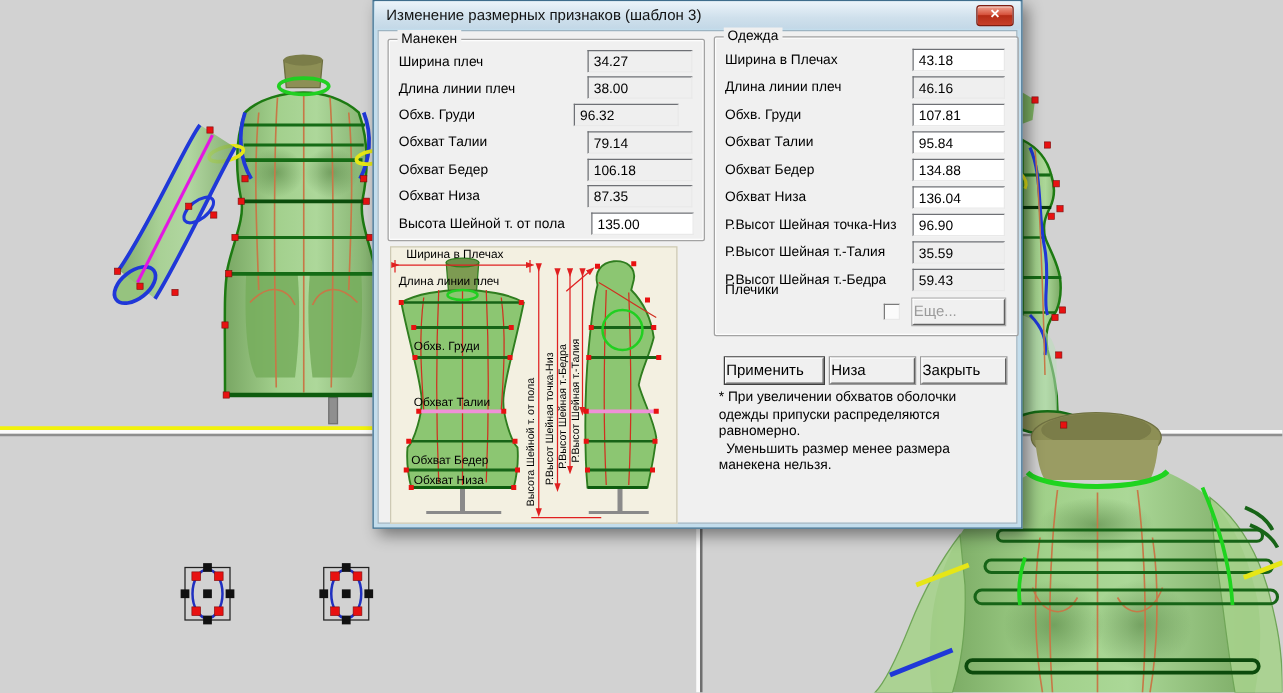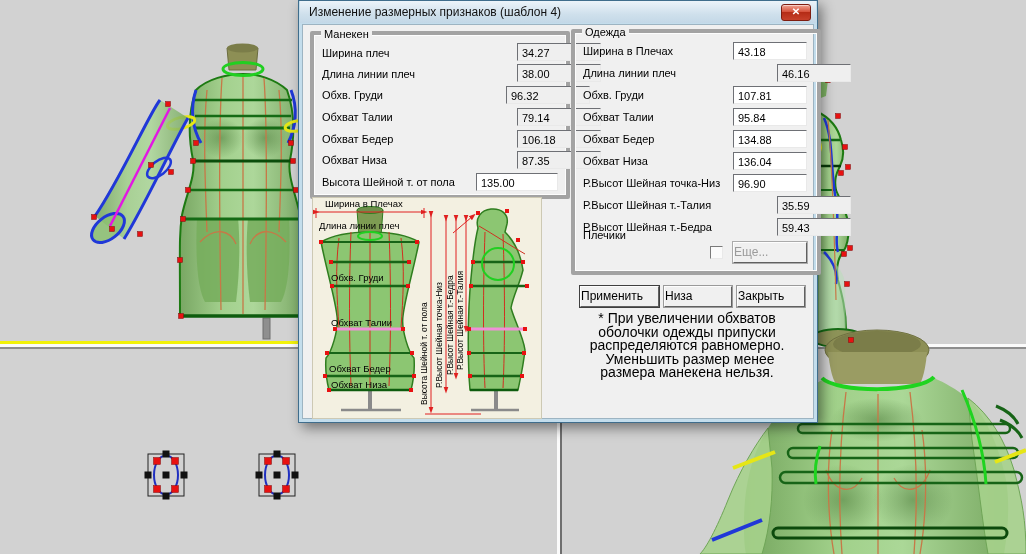--- a/index.html
+++ b/index.html
@@ -29,49 +29,49 @@
     background:linear-gradient(#f0a492,#d6523c 45%,#b52c16 50%,#c6402a);
     border:1px solid #7e1d10;border-radius:3px;box-sizing:border-box;
     color:#fff;font-size:10px;font-weight:bold;text-align:center;line-height:14px;
     box-shadow:inset 0 1px 0 rgba(255,255,255,.5);cursor:pointer;
   }
   .client{
     position:absolute;left:3px;right:3px;top:23px;bottom:3px;
     background:#f0f0f0;border:1px solid #9db4c2;box-sizing:border-box;
   }
   .groupbox{
-    position:absolute;border:4px solid #a3a3a3;border-radius:2px;
+    position:absolute;border:1px solid #a3a3a3;border-radius:2px;
     box-shadow:inset 0 0 0 1px #fdfdfd;
   }
   .grouptitle{
     position:absolute;top:-8px;left:7px;background:#f0f0f0;
     padding:0 3px;font-size:11px;color:#000;line-height:14px;
   }
   .fldlbl{position:absolute;font-size:11px;color:#000;white-space:nowrap;}
   .inp{
     position:absolute;box-sizing:border-box;height:18px;font-size:11px;
     font-family:"Liberation Sans",sans-serif;
     border:1px solid;border-color:#6e7075 #e9e9e9 #e9e9e9 #6e7075;
     padding:1px 3px 0 4px;color:#000;
   }
-  .inp.ro{background:#efefef;margin-left:44px;}
+  .inp.ro{background:#efefef;}
   .inp.ed{background:#ffffff;}
   .btn{
     position:absolute;box-sizing:border-box;height:21px;
     background:#f0f0f0;font-size:12px;color:#000;
     border:1px solid;border-color:#fdfdfd #606060 #606060 #fdfdfd;
     box-shadow:0 0 0 1px #9a9a9a;line-height:18px;cursor:pointer;
   }
   .btn.default{border-color:#fdfdfd #606060 #606060 #fdfdfd;box-shadow:0 0 0 1px #3f3f3f;}
   .btn.disabled{color:#9b9b9b;cursor:default;box-shadow:0 0 0 1px #ababab;}
   .chk{
     position:absolute;width:13px;height:13px;background:#fbfbfb;box-sizing:border-box;
     border:1px solid;border-color:#7a7a7a #e9e9e9 #e9e9e9 #7a7a7a;
   }
-  .note{position:absolute;font-size:14px;line-height:13.5px;color:#000;text-align:center;}
+  .note{position:absolute;font-size:11px;line-height:13.5px;color:#000;}
   .note p{margin:0;}
   .note p.ind1{text-indent:11px;}
   .note p.ind2{text-indent:6px;}
 
   
   .diagram{
     position:absolute;left:9px;top:172px;width:230px;height:222px;
     background:#f3f0e1;border:1px solid #cdc9b4;box-sizing:border-box;
   }
   .dlab{position:absolute;font-size:9.5px;color:#000;white-space:nowrap;}
@@ -292,21 +292,21 @@
         <rect x="273.5" y="492.5" width="7" height="7"></rect>
       <rect x="255.5" y="471.5" width="7" height="7"></rect>
         <rect x="291.5" y="471.5" width="7" height="7"></rect>
       <rect x="273.5" y="471.5" width="7" height="7"></rect>
     </g>
   </g>
 </svg>
 
 <div class="dialog">
   <div class="titlebar">
-    <span class="title">Изменение размерных признаков (шаблон 4)</span>
+    <span class="title">Изменение размерных признаков (шаблон 3)</span>
   </div>
   <div class="close-btn">
     <span>✕</span>
   </div>
 
   <div class="client">
 
     <div class="groupbox" style="left:7px;top:6px;width:252px;height:160px;">
       <div class="grouptitle">Манекен</div>
       <div class="fldlbl" style="left:8px;top:12px;">Ширина плеч</div>

